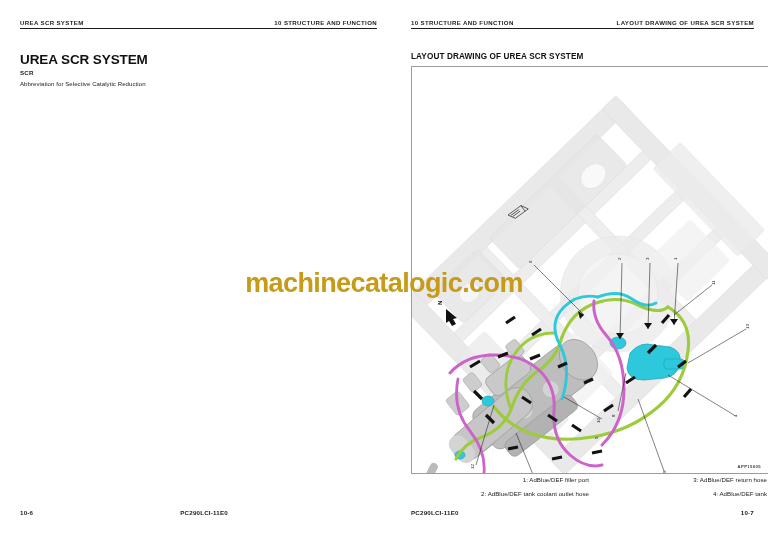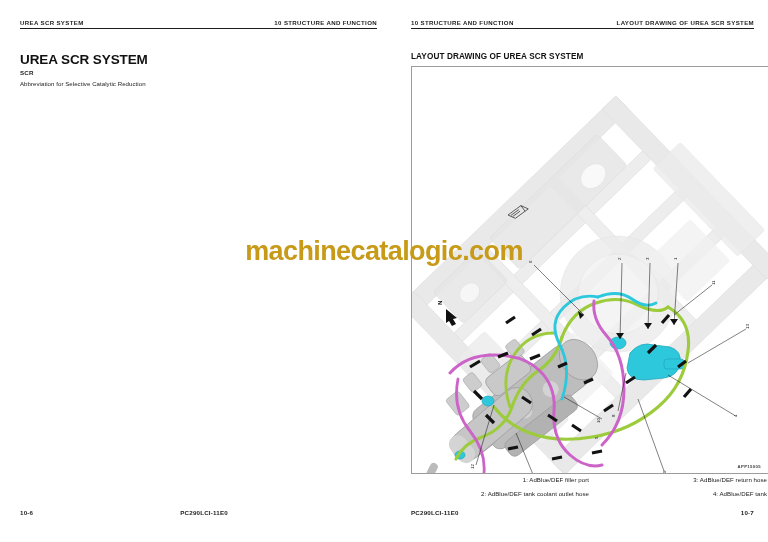--- a/index.html
+++ b/index.html
@@ -70,21 +70,21 @@
   .footer{
     position:absolute;bottom:26px;display:flex;justify-content:space-between;
     font-size:6.2px;font-weight:bold;letter-spacing:.2px;color:#1b1b1b;
   }
   .page-left .footer{left:20px;right:20px;}
   .page-right .footer{left:14px;right:14px;}
   .footer .sp{visibility:hidden;}
 
   
   .watermark{
-    position:absolute;left:0;right:0;top:236px;text-align:center;
+    position:absolute;left:0;right:0;top:268px;text-align:center;
     font-size:27px;font-weight:bold;letter-spacing:-.6px;
     color:#c79a18;z-index:40;pointer-events:none;white-space:nowrap;
   }
 </style>
 </head>
 <body>
 
 <div class="spread">
 
   <div class="page page-left">

